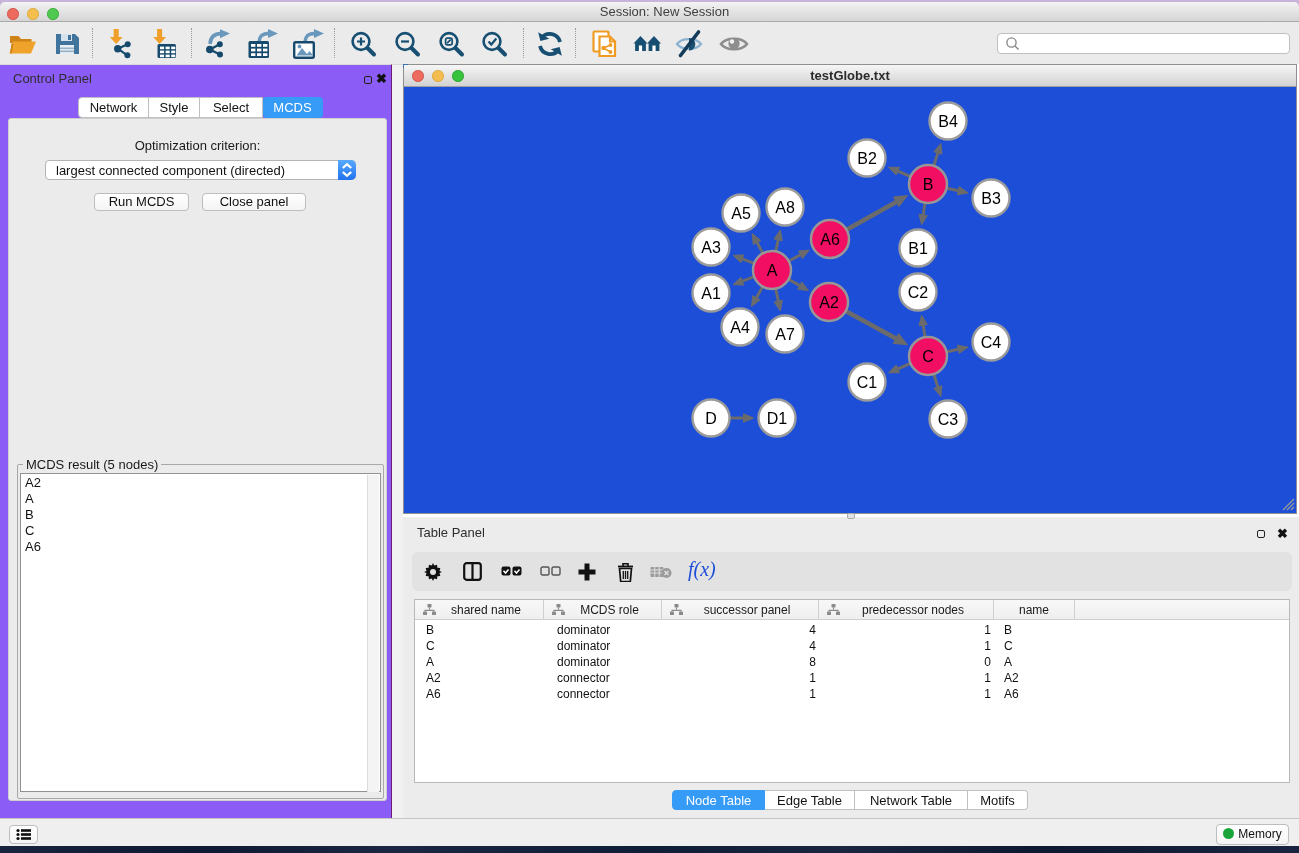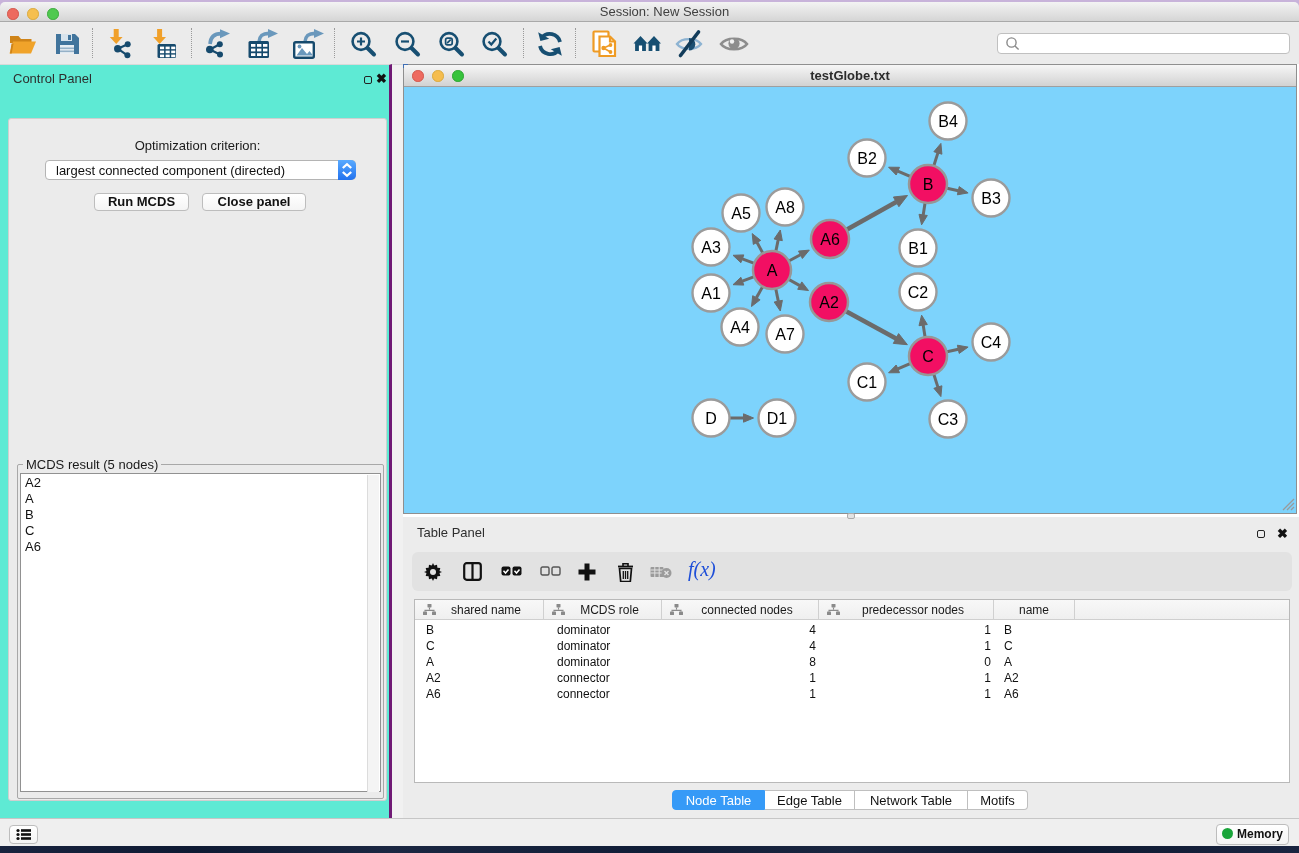--- a/index.html
+++ b/index.html
@@ -11,49 +11,49 @@
   background:linear-gradient(#f3f3f3,#d5d5d5); border-bottom:1px solid #a9a9a9;
   border-radius:5px 5px 0 0;padding-left:30px; }
 #titlebar .t { width:100%; text-align:center; font-size:13px; color:#404040; line-height:20px; }
 .tl { position:absolute; width:11.5px; height:11.5px; border-radius:50%; top:6px; }
 #toolbar { left:0; top:23px; width:1299px; height:41px; background:#ebebeb; }
 .sep { position:absolute; top:5px; width:0; height:30px; border-left:1px dotted #9a9a9a; }
 .ticon { position:absolute; top:6px; }
 #searchbox { left:997px; top:10px; width:293px; height:21px; background:#fff;
   border:1px solid #c0c0c0; border-radius:4px; }
 
-#cpanel { left:0; top:64px; width:392px; height:754px; background:#5eead4;
-  border-top:1px solid #d9d9d9; border-right:3px solid #701a75; }
+#cpanel { left:0; top:64px; width:392px; height:754px; background:#8b5cf6;
+  border-top:1px solid #d9d9d9; border-right:1px solid #701a75; }
 #cpTitle { left:13px; top:6px; font-size:13px; color:#2e2e2e; }
 .wbtn { position:absolute; font-size:12px; color:#111; }
 #cpTabs { left:78px; top:32px; height:21px; display:flex; font-size:13px; }
 .tab { background:#fff; border:1px solid #bfbfbf; border-left:none; color:#111;
   line-height:19px; text-align:center; }
 .tab.first { border-left:1px solid #bfbfbf; border-radius:4px 0 0 4px; }
 .tab.sel { background:#369af7; border-color:#369af7; color:#fff; border-radius:4px; }
 #cpBody { left:8px; top:53px; width:379px; height:683px; background:#ebebeb;
   border:1px solid #cfcfcf; border-radius:3px; }
 #optLabel { left:0; top:19px; width:100%; text-align:center; font-size:13px; color:#1a1a1a; }
 #dropdown { left:36px; top:41px; width:311px; height:20px; background:#fff;
   border:1px solid #b4b4b4; border-radius:4px; font-size:13px; color:#111; }
 #dropdown .txt { position:absolute; left:10px; top:2px; }
 #ddBtn { right:-1px; top:-1px; width:18px; height:20px; border-radius:0 5px 5px 0;
   background:linear-gradient(#59aaff,#2272ee); }
 .btn { position:absolute; height:18px; background:linear-gradient(#ffffff,#f4f4f4); border:1px solid #bdbdbd; border-radius:4px;
-  font-size:13px; color:#111; text-align:center; line-height:16px;font-weight:bold; }
+  font-size:13px; color:#111; text-align:center; line-height:16px; }
 #fieldset { left:8px; top:345px; width:367px; height:335px; border:1px solid #a8a8a8; border-radius:2px; }
 #fsLegend { position:absolute; left:5px; top:-8px; background:#ebebeb; padding:0 3px; font-size:13px; color:#1a1a1a; }
 #mcdsList { position:absolute; left:2px; top:8px; width:361px; height:319px; padding-top:1px; background:#fff; border:1px solid #919191;
   font-size:13px; color:#111; }
 #mcdsList .mli { padding-left:4px; height:16px; line-height:16px; }
 #mcdsScroll { position:absolute; right:1px; top:1px; width:12px; height:317px; background:#f4f4f4; border-left:1px solid #dcdcdc; }
 
 #rightBg { left:393px; top:64px; width:906px; height:754px; background:#fff; }
 #splitter { left:392px; top:64px; width:11px; height:754px; background:#f1f1f1; border-top:1px solid #d9d9d9;}
-#netwin { left:403px; top:64px; width:894px; height:450px; background:#7dd3fc; border:1px solid #8f8f8f; }
+#netwin { left:403px; top:64px; width:894px; height:450px; background:#1d4ed8; border:1px solid #8f8f8f; }
 #netTbar { left:0; top:0; width:892px; height:22px; background:linear-gradient(#f6f6f6,#d2d2d2);
   border-bottom:1px solid #9f9f9f; }
 #netTitle { width:100%; text-align:center; font-size:13px; font-weight:bold; color:#2b2b2b; line-height:21px; }
 
 #tpanel { left:403px; top:517px; width:896px; height:301px; background:#ececec; }
 #tpTitle { left:14px; top:8px; font-size:13px; color:#2e2e2e; }
 #tpToolbar { left:9px; top:35px; width:880px; height:39px; background:#e2e2e2; border-radius:6px; }
 #ttable { left:11px; top:82px; width:876px; height:184px; background:#fff; border:1px solid #b9b9b9; }
 #thead { left:0; top:0; width:874px; height:20px; background:linear-gradient(#f8f8f8,#efefef);
   border-bottom:1px solid #cfcfcf; font-size:12px; color:#1a1a1a; }
@@ -208,20 +208,26 @@
       <circle cx="6.5" cy="6.5" r="4.6" fill="none" stroke="#8a8a8a" stroke-width="1.4"></circle>
       <line x1="10" y1="10" x2="13.6" y2="13.6" stroke="#8a8a8a" stroke-width="1.4"></line>
     </svg>
   </div>
 </div>
 
 <div class="abs" id="cpanel">
   <div class="abs" id="cpTitle">Control Panel</div>
   <div class="wbtn" style="left:364px;top:8px;"><span style="display:inline-block;width:8px;height:8px;border:1.2px solid #222;border-radius:2px;"></span></div>
   <div class="wbtn" style="left:376px;top:6px;font-weight:bold;font-size:13px;">✖</div>
+  <div class="abs" id="cpTabs">
+    <div class="tab first" style="width:71px">Network</div>
+    <div class="tab" style="width:51px">Style</div>
+    <div class="tab" style="width:63px">Select</div>
+    <div class="tab sel" style="width:60px">MCDS</div>
+  </div>
   <div class="abs" id="cpBody">
     <div class="abs" id="optLabel">Optimization criterion:</div>
     <div class="abs" id="dropdown">
       <div class="txt">largest connected component (directed)</div>
       <div class="abs" id="ddBtn">
         <svg width="18" height="20" viewBox="0 0 18 20">
           <path d="M4.8 8 l4.2 -3.8 4.2 3.8" stroke="#fff" stroke-width="2.3" fill="none"></path>
           <path d="M4.8 12 l4.2 3.8 4.2 -3.8" stroke="#fff" stroke-width="2.3" fill="none"></path>
         </svg>
       </div>
@@ -388,21 +394,21 @@
         </g>
       <circle cx="16.5" cy="7" r="5" fill="#9b9b9b"></circle>
       <path d="M14.5 5 l4 4 m0 -4 l-4 4" stroke="#e2e2e2" stroke-width="1.4"></path>
     </svg>
     <div style="position:absolute;left:276px;top:6px;font-family:'Liberation Serif',serif;font-style:italic;font-size:20px;color:#1d4ed8;">f(x)</div>
   </div>
   <div class="abs" id="ttable">
     <div class="abs" id="thead">
       <div class="hcell" style="left:0;width:129px;padding-left:14px;">shared name</div>
       <div class="hcell" style="left:129px;width:118px;padding-left:14px;">MCDS role</div>
-      <div class="hcell" style="left:247px;width:157px;padding-left:14px;">connected nodes</div>
+      <div class="hcell" style="left:247px;width:157px;padding-left:14px;">successor panel</div>
       <div class="hcell" style="left:404px;width:175px;padding-left:14px;">predecessor nodes</div>
       <div class="hcell" style="left:579px;width:81px;">name</div>
       <svg class="sorticon" style="position:absolute;left:8px;top:4px" width="13" height="12" viewBox="0 0 13 12">
           <use href="#sit"></use>
         </svg>
       <svg class="sorticon" style="position:absolute;left:137px;top:4px" width="13" height="12" viewBox="0 0 13 12">
           <use href="#sit"></use>
         </svg>
       <svg class="sorticon" style="position:absolute;left:255px;top:4px" width="13" height="12" viewBox="0 0 13 12">
           <use href="#sit"></use>

